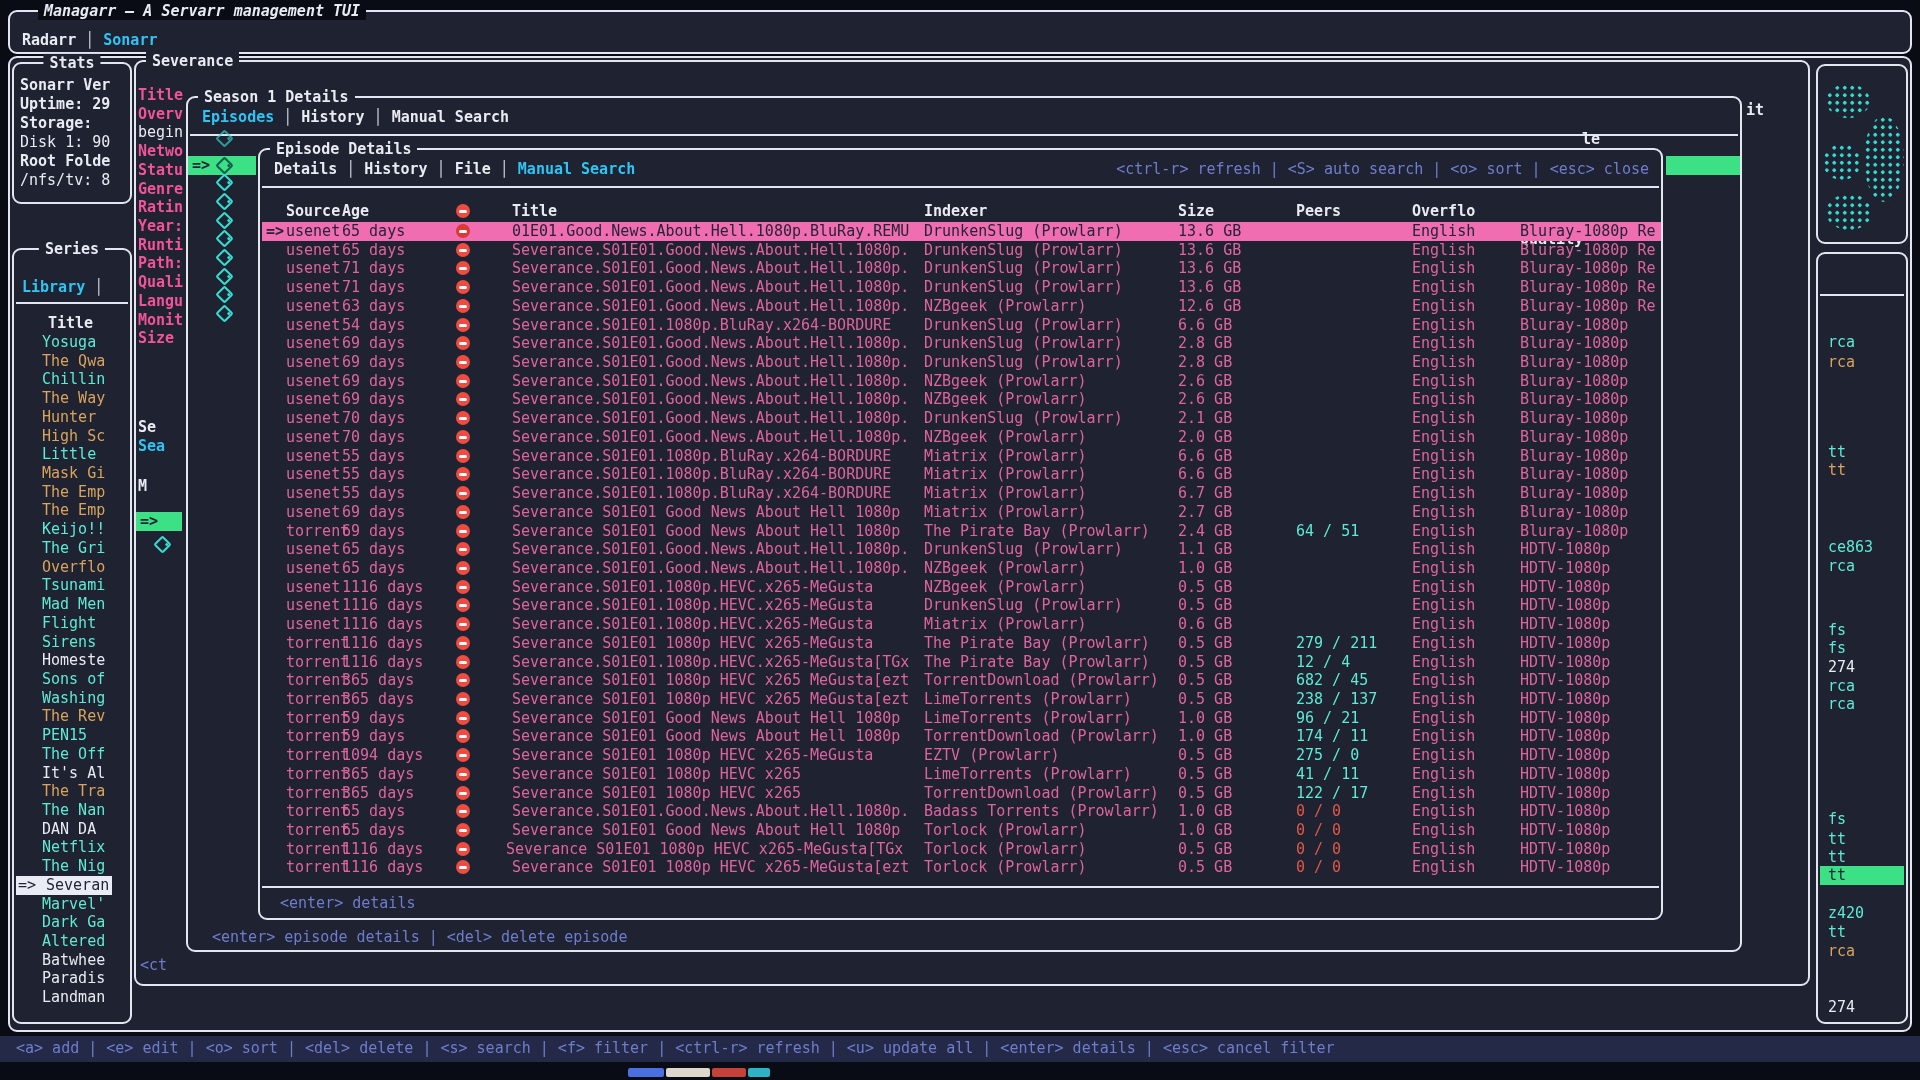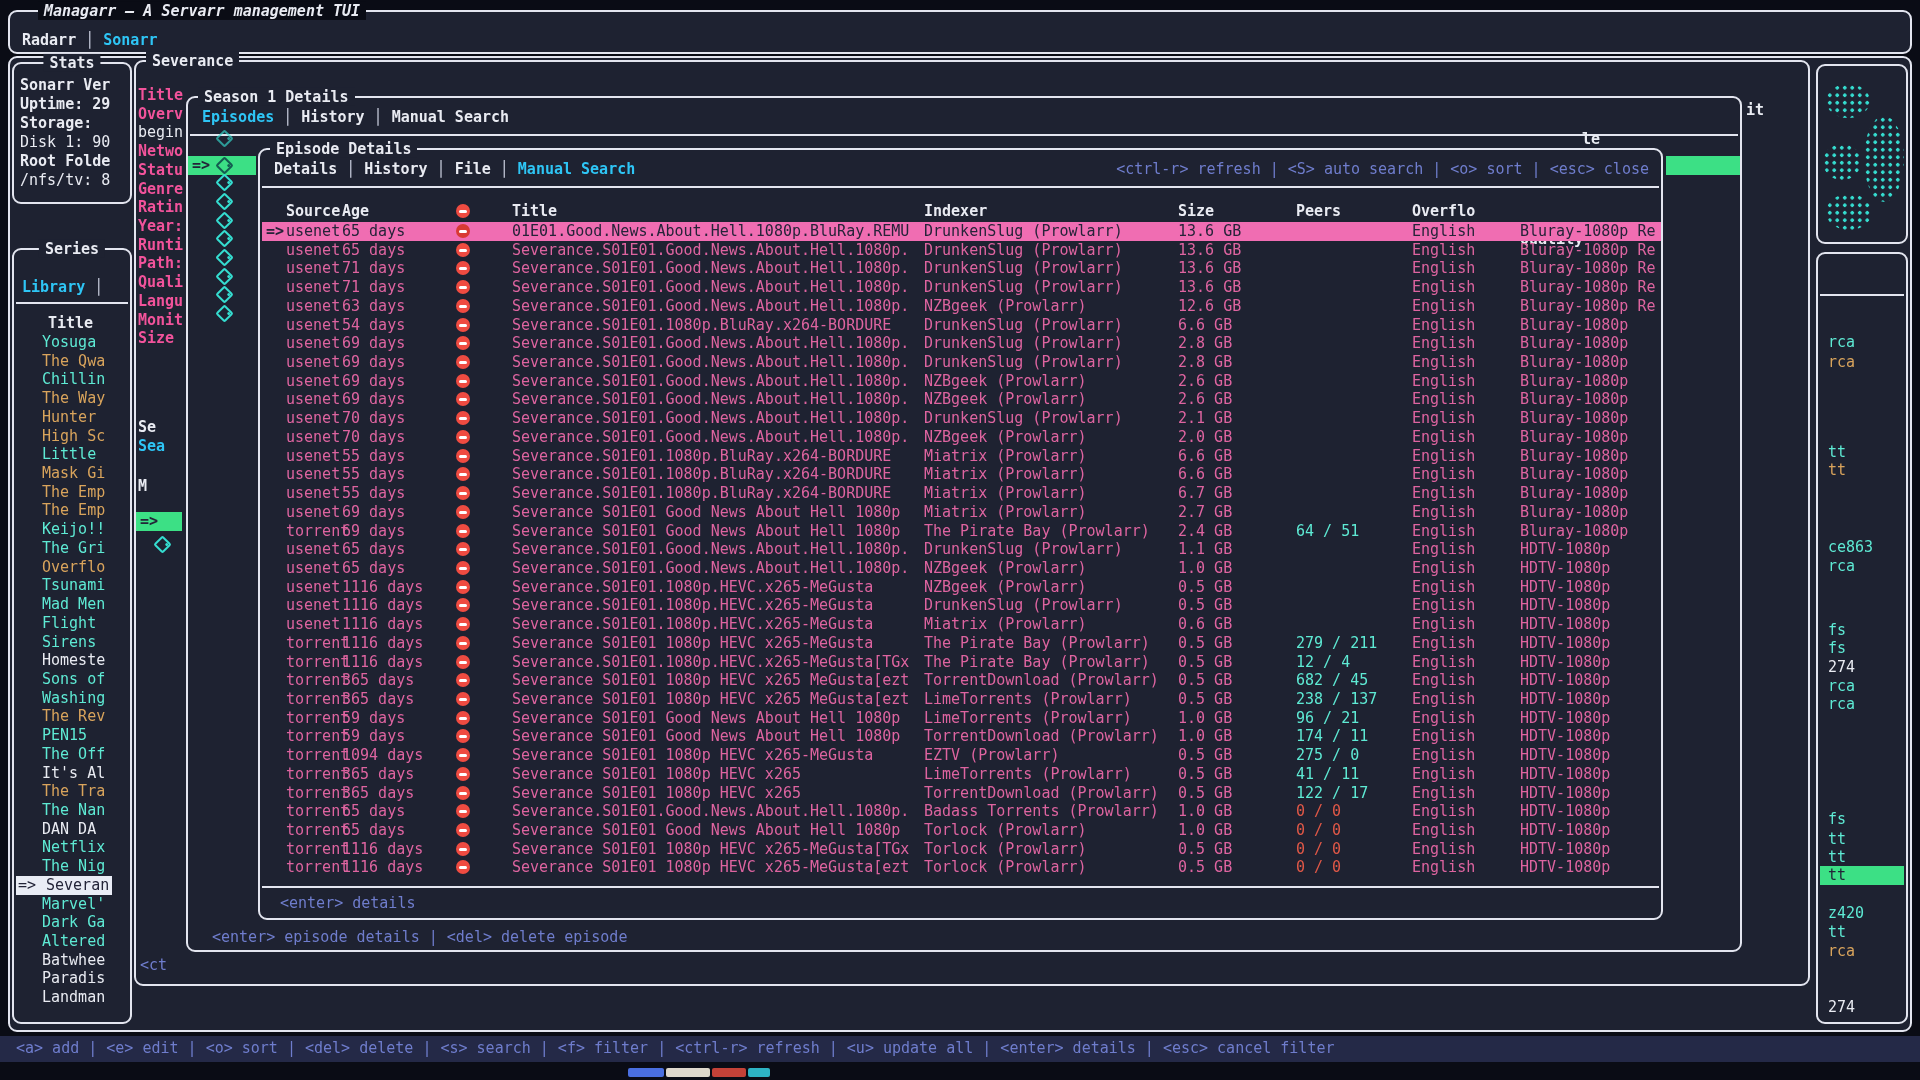--- a/index.html
+++ b/index.html
@@ -564,21 +564,21 @@
         <span class="pk" style="left: 662px;">Torlock (Prowlarr)</span>
         <span class="pk" style="left: 916px;">1.0 GB</span>
         <span class="rd" style="left: 1034px;">0 / 0</span>
         <span class="pk" style="left: 1150px;">English</span>
         <span class="pk" style="left: 1258px;">HDTV-1080p</span>
       </div>
       <div class="rrow" style="top: 689.76px;">
         <span class="pk" style="left: 24px;">torrent</span>
         <span class="pk" style="left: 80px;">1116 days</span>
         <span class="noentry" style="left: 194px; top: 2px;"></span>
-        <span class="pk" style="left: 250px;">Severance S01E01 1080p HEVC x265-MeGusta[TGx</span>
+        <span class="pk" style="left: 244px;">Severance S01E01 1080p HEVC x265-MeGusta[TGx</span>
         <span class="pk" style="left: 662px;">Torlock (Prowlarr)</span>
         <span class="pk" style="left: 916px;">0.5 GB</span>
         <span class="rd" style="left: 1034px;">0 / 0</span>
         <span class="pk" style="left: 1150px;">English</span>
         <span class="pk" style="left: 1258px;">HDTV-1080p</span>
       </div>
       <div class="rrow" style="top: 708.48px;">
         <span class="pk" style="left: 24px;">torrent</span>
         <span class="pk" style="left: 80px;">1116 days</span>
         <span class="noentry" style="left: 194px; top: 2px;"></span>

